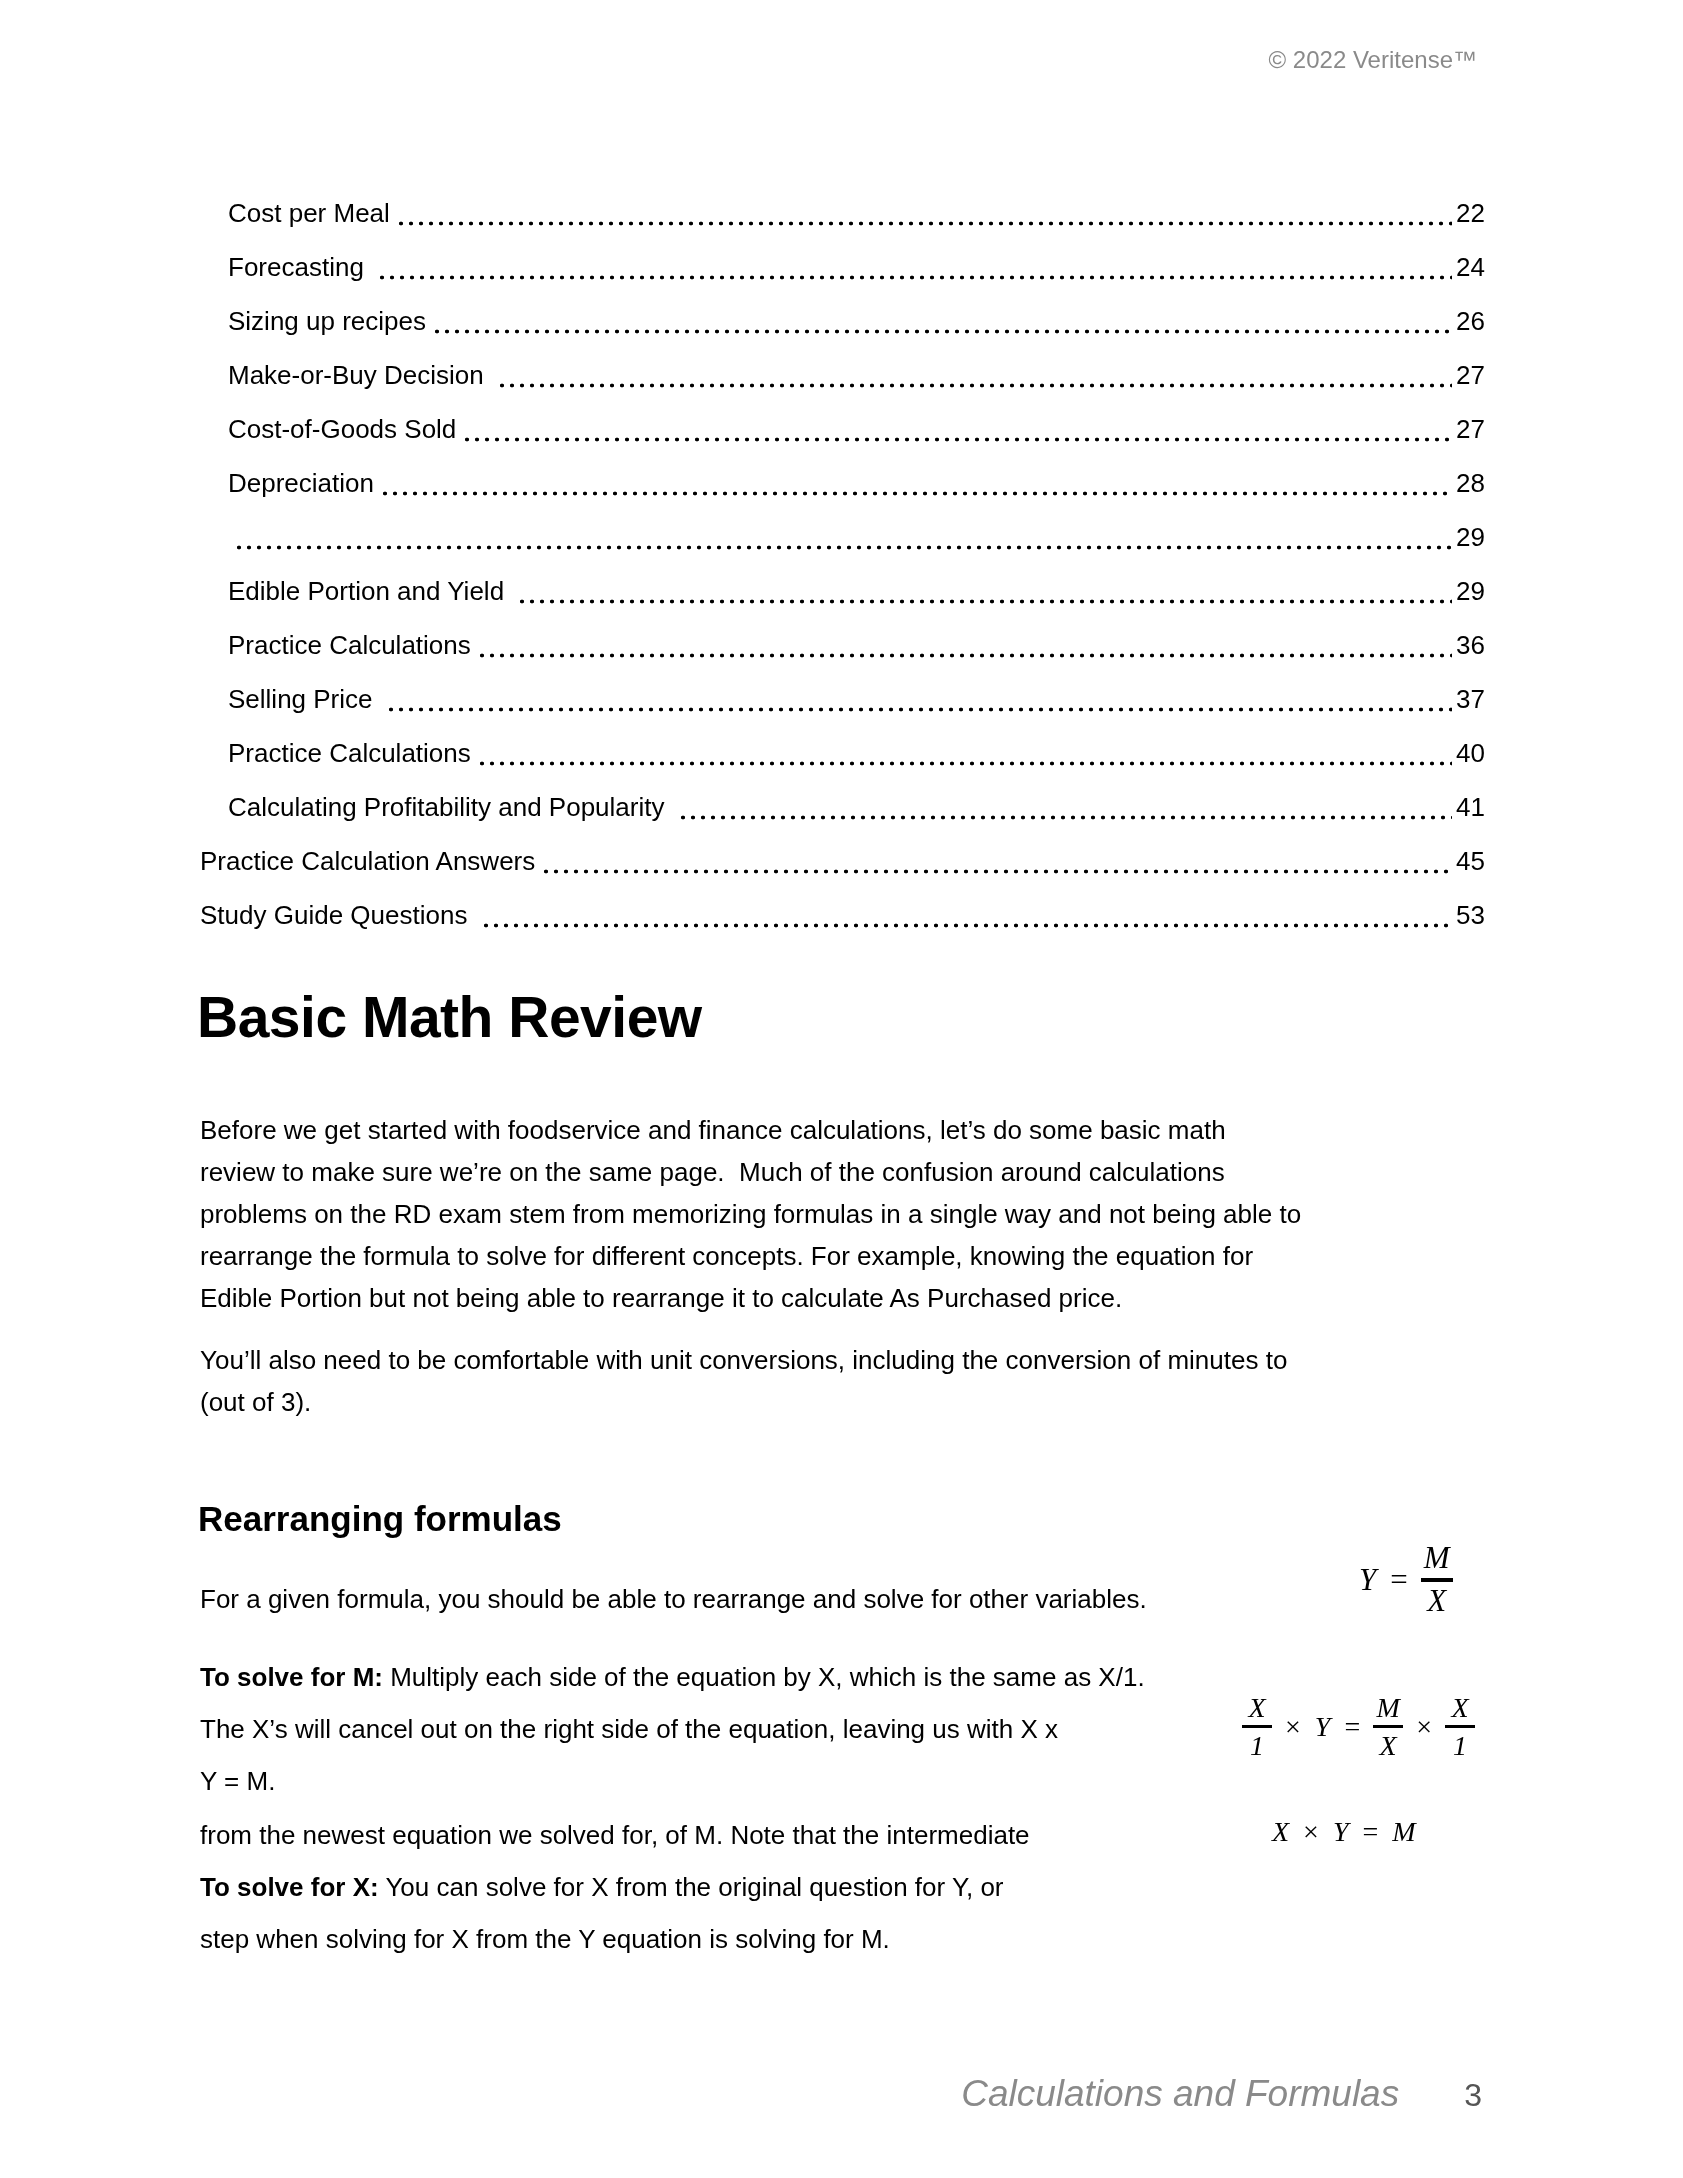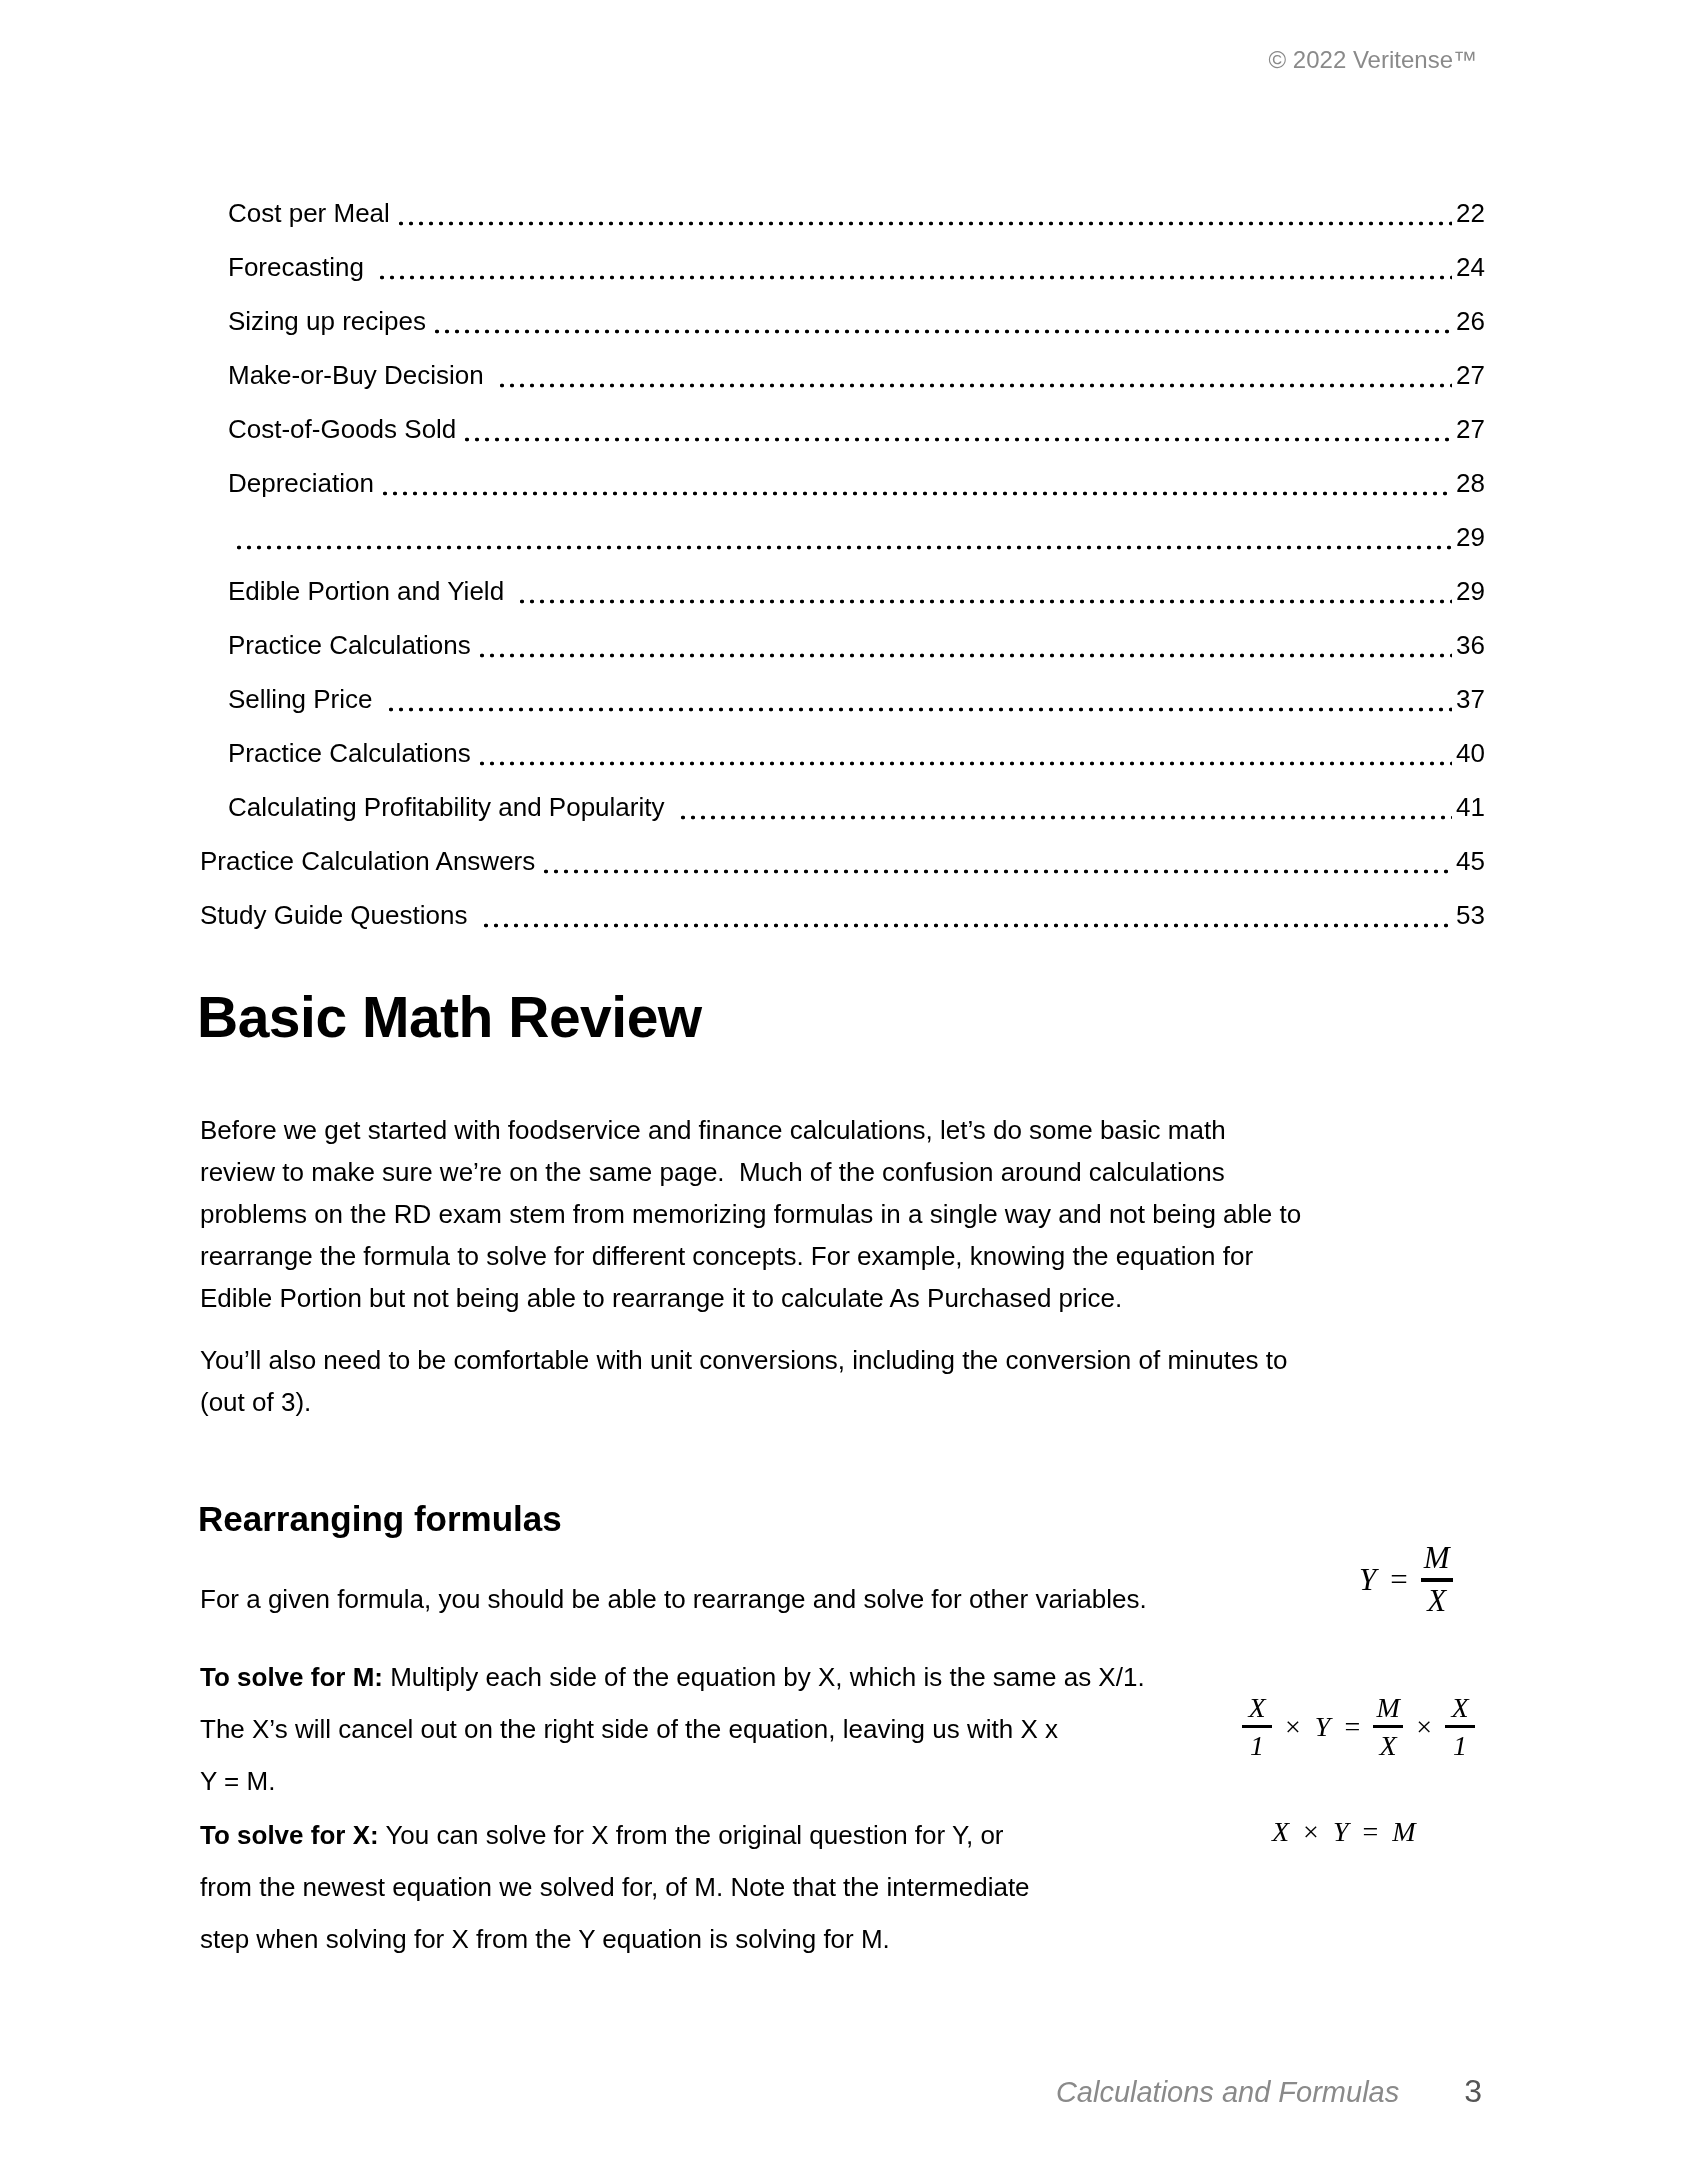--- a/index.html
+++ b/index.html
@@ -44,21 +44,21 @@
   .f2{left:1238px;top:1693px;font-size:28px;}
   .f3{left:1267px;top:1816px;font-size:28px;}
   .tok{margin:0 5px;}
   .tok.op{font-style:normal;margin:0 9px;}
   .frac{display:inline-flex;flex-direction:column;align-items:center;margin:0 4px;}
   .frac .bar{width:100%;min-width:30px;border-top:4px solid #000;margin:3px 0;}
   .f2 .frac .bar{border-top-width:3px;}
   .frac .num,.frac .den{line-height:1.05;padding:0 3px;}
   
   .footer{position:absolute;top:2073px;right:201px;display:flex;align-items:baseline;}
-  .footer-title{font-style:italic;font-size:29px;color:var(--muted,#8a8a8a);}
+  .footer-title{font-style:italic;font-size:37px;color:var(--muted,#8a8a8a);}
   .footer-page{font-size:32px;color:var(--pagenum,#555);margin-left:65px;}
 </style>
 </head>
 <body>
 
 <div class="copyright">© 2022 Veritense™</div>
 
 <div class="toc">
     <div class="toc-row lvl2">
       <span class="toc-label">Cost per Meal</span>
@@ -184,22 +184,22 @@
     </span>
     <span class="tok op">×</span>
     <span class="frac">
       <span class="num">X</span>
       <span class="bar"></span>
       <span class="den">1</span>
     </span>
   </div>
 
 <div class="para psolve-x">
+    <div class="line"><span>from the newest equation we solved for, of M. Note that the intermediate</span></div>
     <div class="line"><span class="seg-bold">To solve for X:</span><span> You can solve for X from the original question for Y, or</span></div>
-    <div class="line"><span>from the newest equation we solved for, of M. Note that the intermediate</span></div>
     <div class="line"><span>step when solving for X from the Y equation is solving for M.</span></div>
   </div>
 
 <div class="formula f3">
     <span class="tok var">X</span>
     <span class="tok op">×</span>
     <span class="tok var">Y</span>
     <span class="tok op">=</span>
     <span class="tok var">M</span>
   </div>

